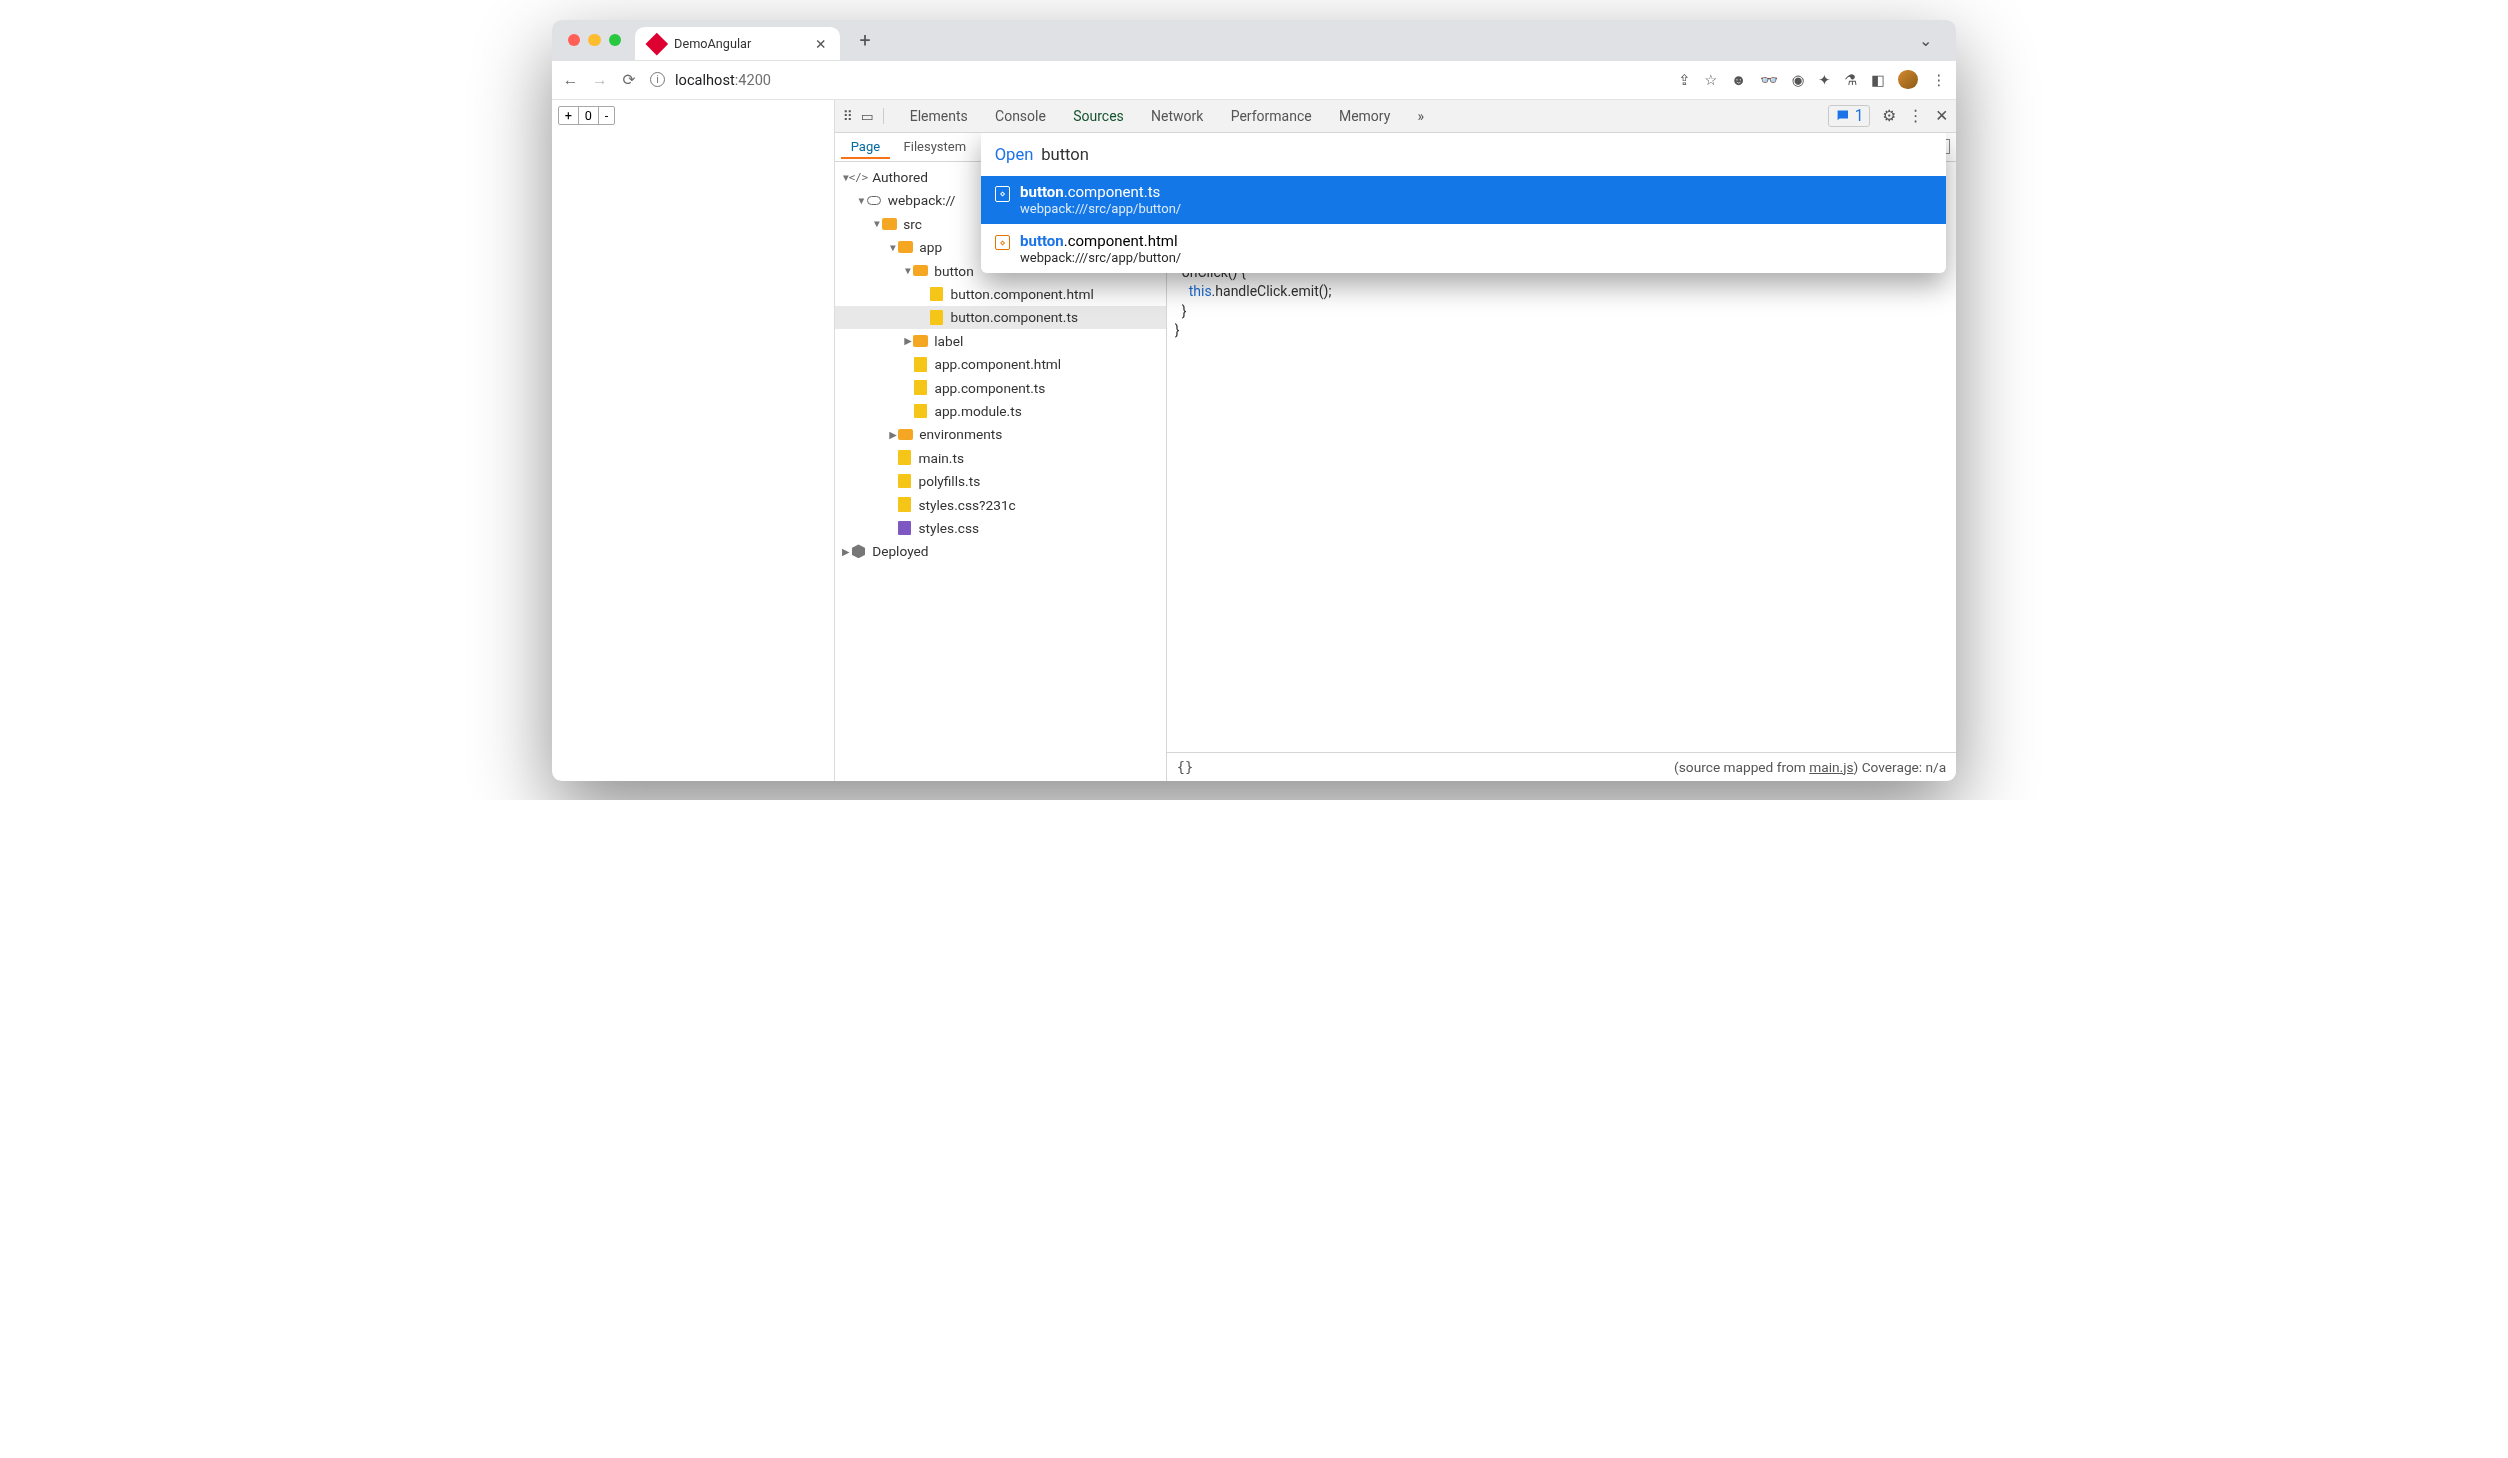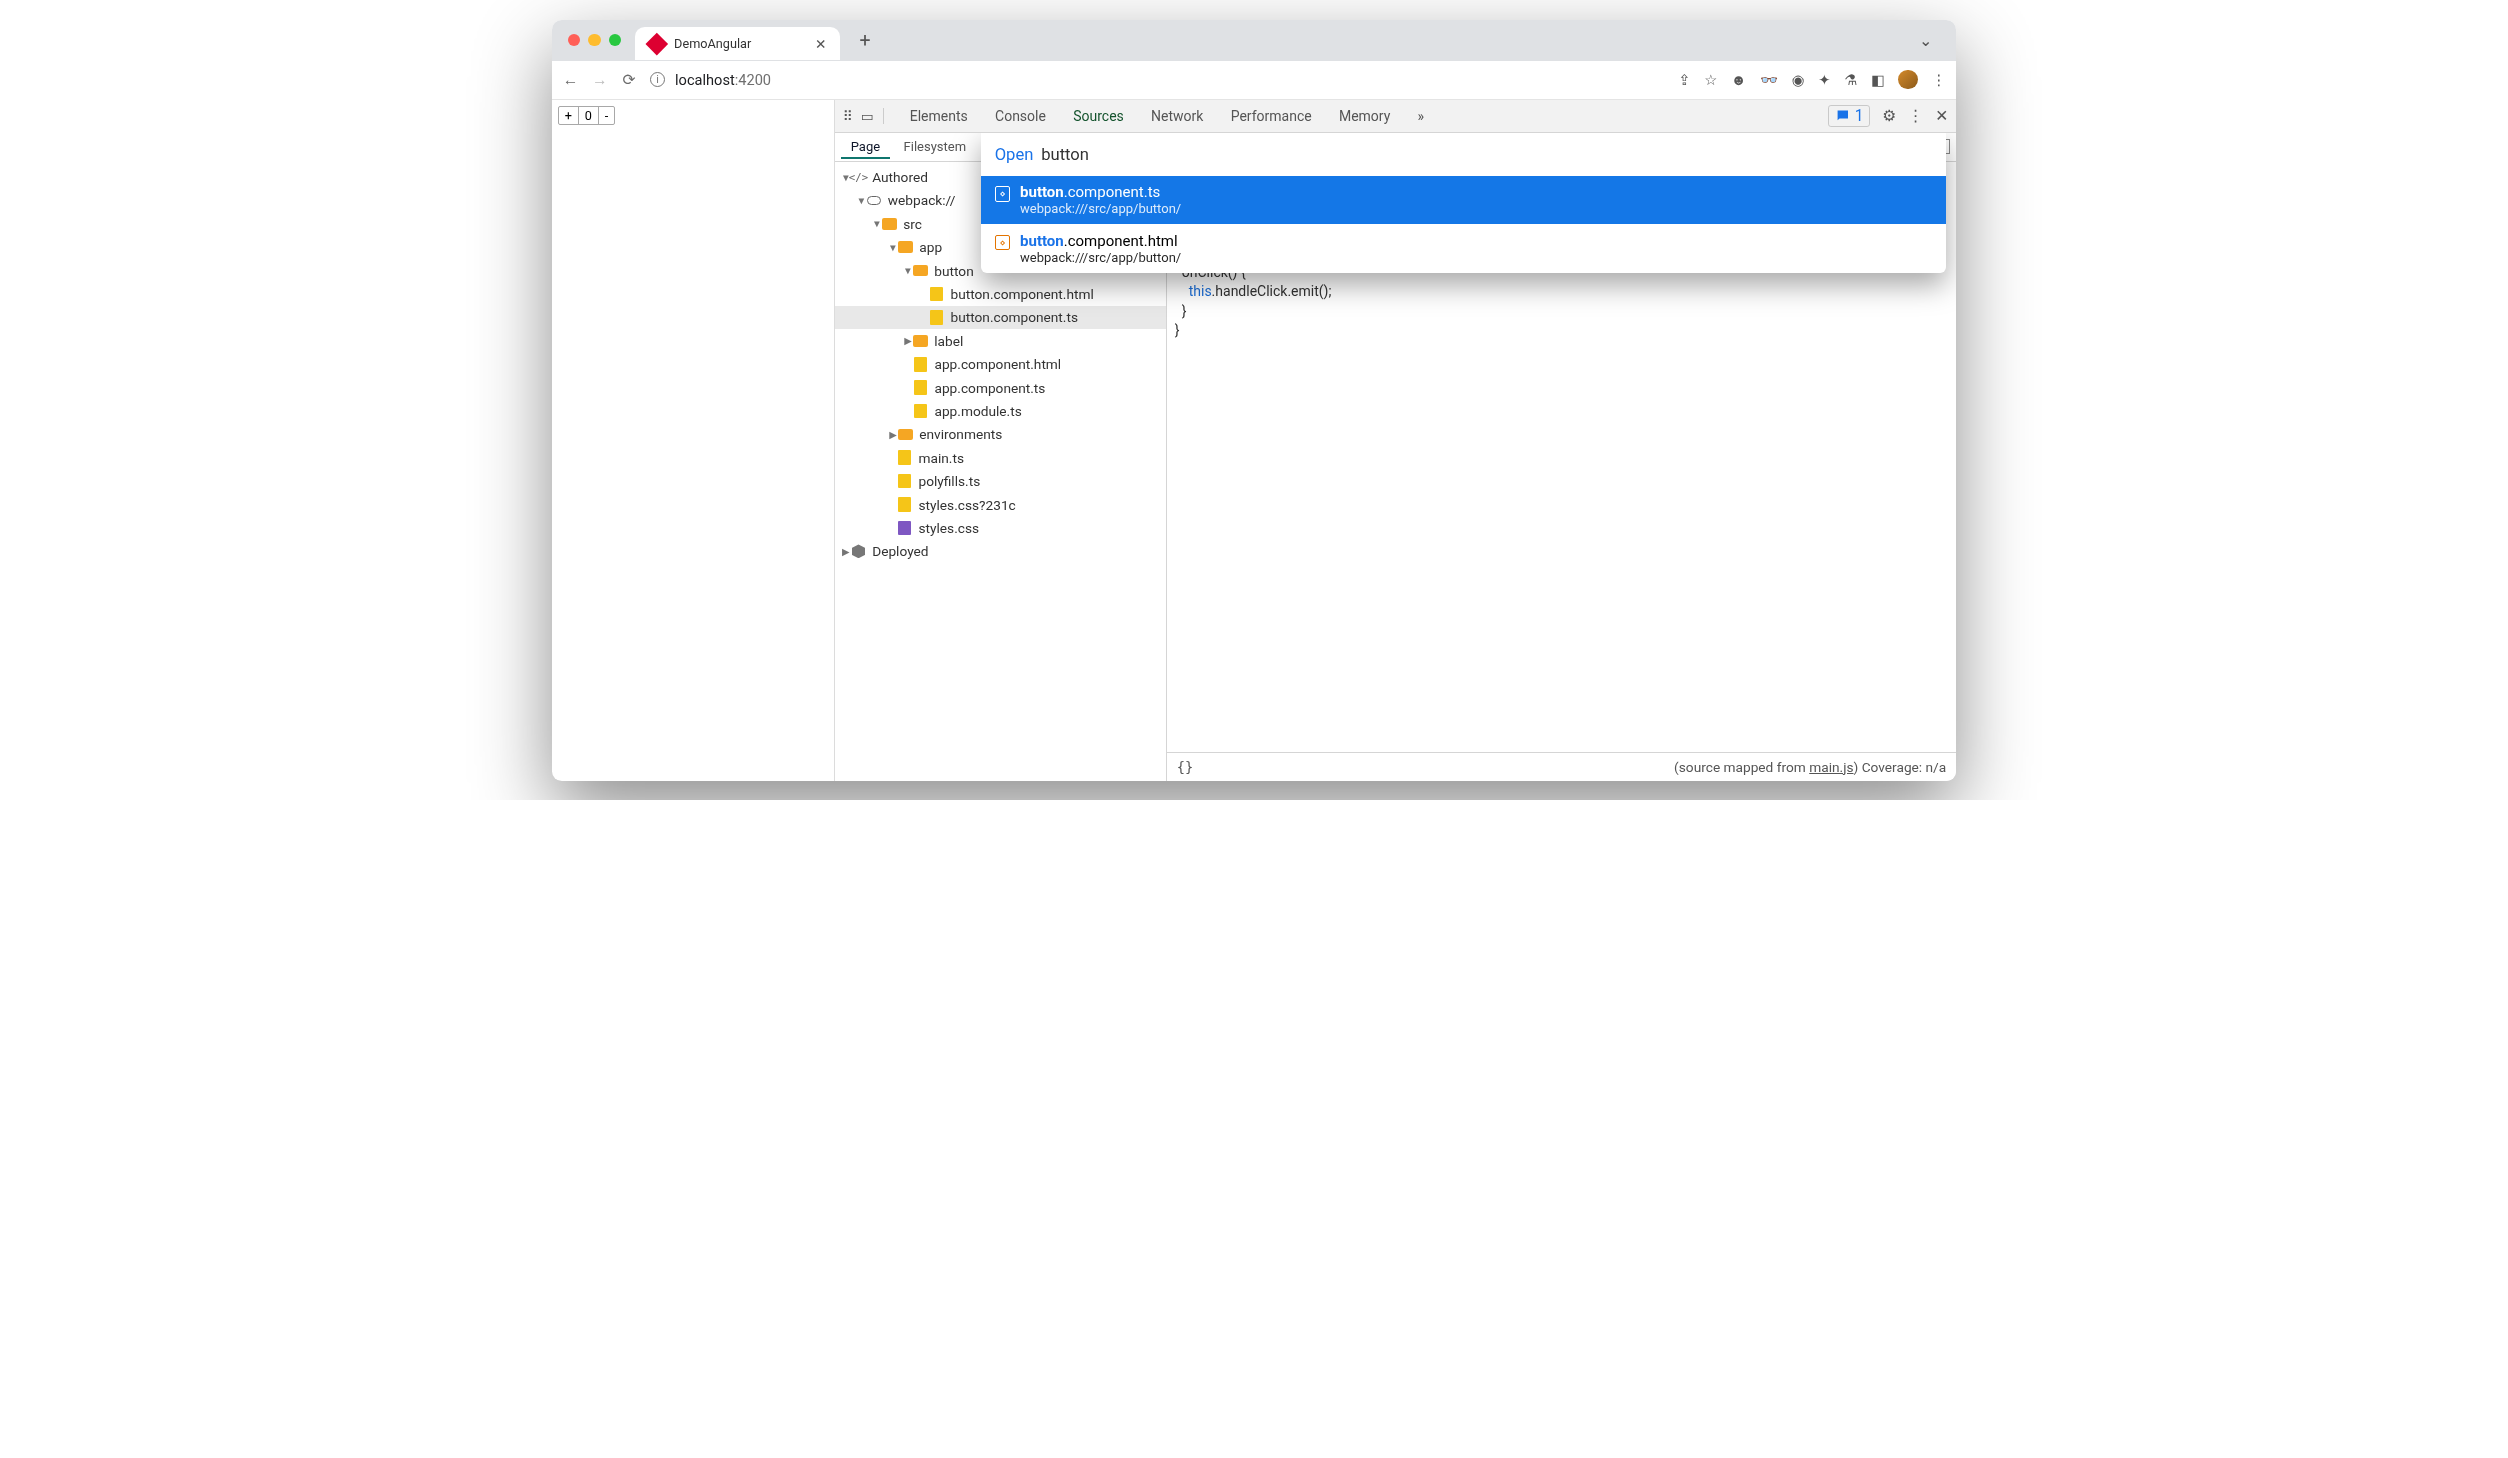--- a/index.html
+++ b/index.html
@@ -38,21 +38,21 @@
   .dt-tab{font-size:14px;color:#555;padding:5.9px 11.7px;cursor:pointer;}
   .dt-tab.active{color:#14532d;}
   .dt-right{margin-left:auto;display:flex;align-items:center;gap:11.7px;color:#555;font-size:15.6px;}
   .issues-badge{display:flex;align-items:center;gap:3.9px;border:1px solid #c9c9c9;border-radius:2.9px;padding:1px 5.9px;color:#1a73e8;}
   .issues-badge svg{width:15.6px;height:15.6px;fill:#1a73e8;}
   
   .dt-body{flex:1;display:flex;overflow:hidden;position:relative;}
   .dt-side{width:332px;border-right:1px solid #d5d5d5;display:flex;flex-direction:column;background:#fff;}
   .dt-side-tabs{height:29px;display:flex;align-items:center;border-bottom:1px solid #d5d5d5;padding:0 5.9px;gap:3.9px;}
   .dt-side-tab{font-size:13px;color:#555;padding:3.9px 9.8px;cursor:pointer;}
-  .dt-side-tab.active{color:#0f172a;border-bottom:2px solid #0f766e;margin-bottom:-1px;}
+  .dt-side-tab.active{color:#0369a1;border-bottom:2px solid #f97316;margin-bottom:-1px;}
   .side-more{margin-left:auto;color:#666;cursor:pointer;}
   .tree{flex:1;overflow:auto;padding:3.9px 0;font-size:13.7px;color:#333;}
   .tree-row{display:flex;align-items:center;height:23.4px;padding-right:7.8px;cursor:pointer;white-space:nowrap;}
   .tree-row.selected{background:#e8e8e8;}
   .tri{width:9.8px;display:inline-block;text-align:center;color:#757575;font-size:9.8px;}
   .ico{width:15.6px;height:15.6px;margin-right:5.9px;display:inline-flex;align-items:center;justify-content:center;font-size:11.7px;}
   .ico-folder{background:#f5a623;width:14.6px;height:11.7px;border-radius:2px;}
   .ico-file{background:#f5c518;width:12.7px;height:14.6px;border-radius:1px;}
   .ico-file.purple{background:#7e57c2;}
   .ico-cloud{border:1.5px solid #666;width:14.6px;height:9.8px;border-radius:5.9px;background:#fff;}

